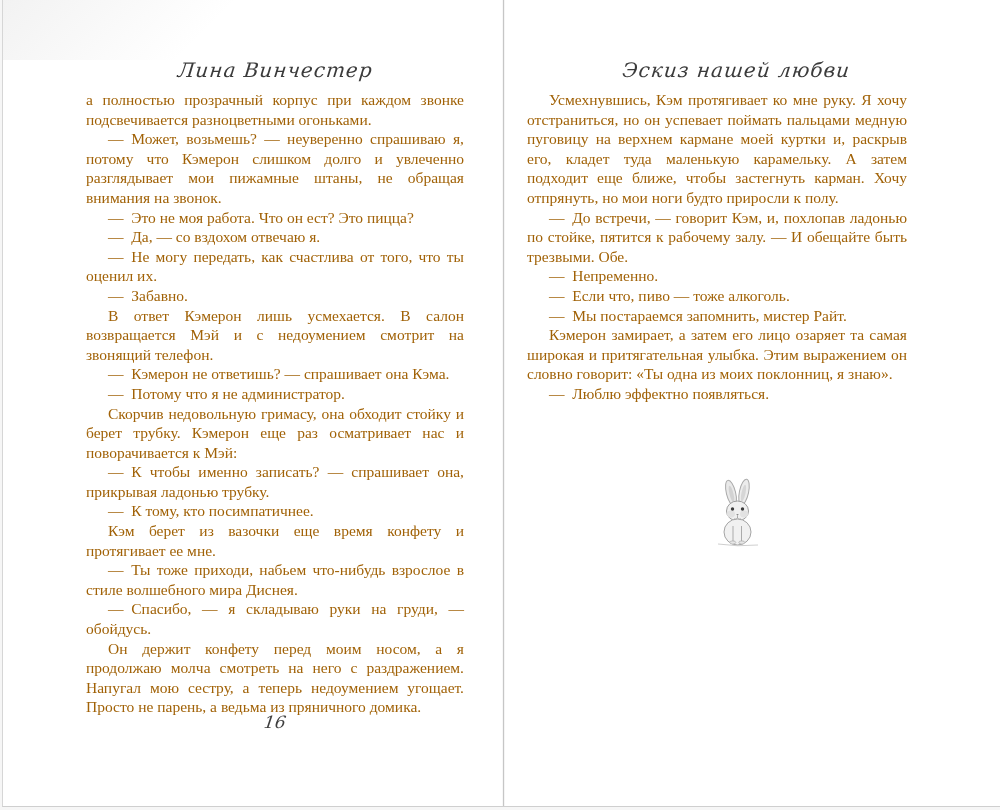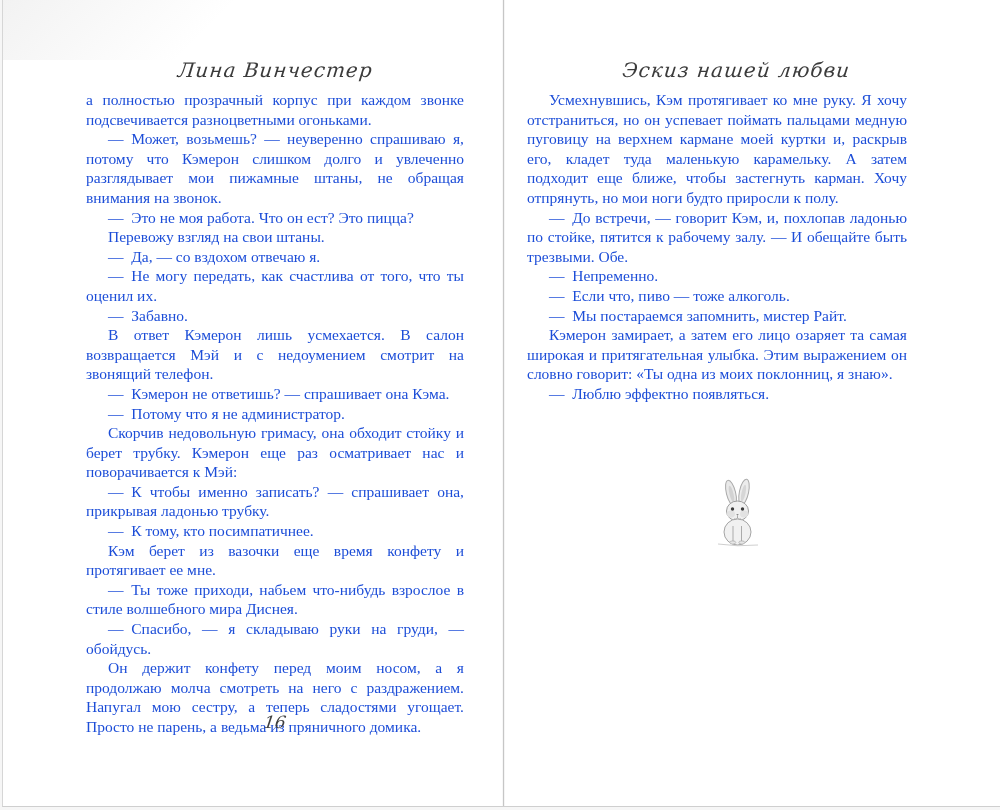--- a/index.html
+++ b/index.html
@@ -46,21 +46,21 @@
     white-space: nowrap;
   }
   .run-left  { left: 83px;  width: 378px; }
   .run-right { left: 543px; width: 380px; }
 
   .text-col {
     position: absolute;
     top: 90px;
     font-size: 15.5px;
     line-height: 19.6px;
-    color: #1d4ed8;
+    color: #a16207;
     text-align: justify;
   }
   .col-left  { left: 83px;  width: 378px; }
   .col-right { left: 524px; width: 380px; }
 
   .text-col p.par {
     margin: 0;
     text-indent: 22px;
   }
   .text-col p.par.noindent { text-indent: 0; }
@@ -87,34 +87,33 @@
 
 <div class="stage">
   <div class="corner-wash"></div>
 
   <div>
     <div class="running-head run-left">Лина Винчестер</div>
     <div class="text-col col-left">
         <p class="par noindent">а полностью прозрачный корпус при каждом звонке подсвечивается разноцветными огоньками.</p>
         <p class="par">— Может, возьмешь? — неуверенно спрашиваю я, потому что Кэмерон слишком долго и увлеченно разглядывает мои пижамные штаны, не обращая внимания на звонок.</p>
         <p class="par">— Это не моя работа. Что он ест? Это пицца?</p>
-        <p class="par">Перевожу взгляд на свои штаны.</p>
         <p class="par">— Да, — со вздохом отвечаю я.</p>
         <p class="par">— Не могу передать, как счастлива от того, что ты оценил их.</p>
         <p class="par">— Забавно.</p>
         <p class="par">В ответ Кэмерон лишь усмехается. В салон возвращается Мэй и с недоумением смотрит на звонящий телефон.</p>
         <p class="par">— Кэмерон не ответишь? — спрашивает она Кэма.</p>
         <p class="par">— Потому что я не администратор.</p>
         <p class="par">Скорчив недовольную гримасу, она обходит стойку и берет трубку. Кэмерон еще раз осматривает нас и поворачивается к Мэй:</p>
         <p class="par">— К чтобы именно записать? — спрашивает она, прикрывая ладонью трубку.</p>
         <p class="par">— К тому, кто посимпатичнее.</p>
         <p class="par">Кэм берет из вазочки еще время конфету и протягивает ее мне.</p>
         <p class="par">— Ты тоже приходи, набьем что-нибудь взрослое в стиле волшебного мира Диснея.</p>
         <p class="par">— Спасибо, — я складываю руки на груди, — обойдусь.</p>
-        <p class="par">Он держит конфету перед моим носом, а я продолжаю молча смотреть на него с раздражением. Напугал мою сестру, а теперь сладостями угощает. Просто не парень, а ведьма из пряничного домика.</p>
+        <p class="par">Он держит конфету перед моим носом, а я продолжаю молча смотреть на него с раздражением. Напугал мою сестру, а теперь недоумением угощает. Просто не парень, а ведьма из пряничного домика.</p>
       </div>
     <div class="page-number">16</div>
   </div>
 
   <div class="gutter"></div>
 
   <div>
     <div class="running-head run-right">Эскиз нашей любви</div>
     <div class="text-col col-right">
         <p class="par">Усмехнувшись, Кэм протягивает ко мне руку. Я хочу отстраниться, но он успевает поймать пальцами медную пуговицу на верхнем кармане моей куртки и, раскрыв его, кладет туда маленькую карамельку. А затем подходит еще ближе, чтобы застегнуть карман. Хочу отпрянуть, но мои ноги будто приросли к полу.</p>

